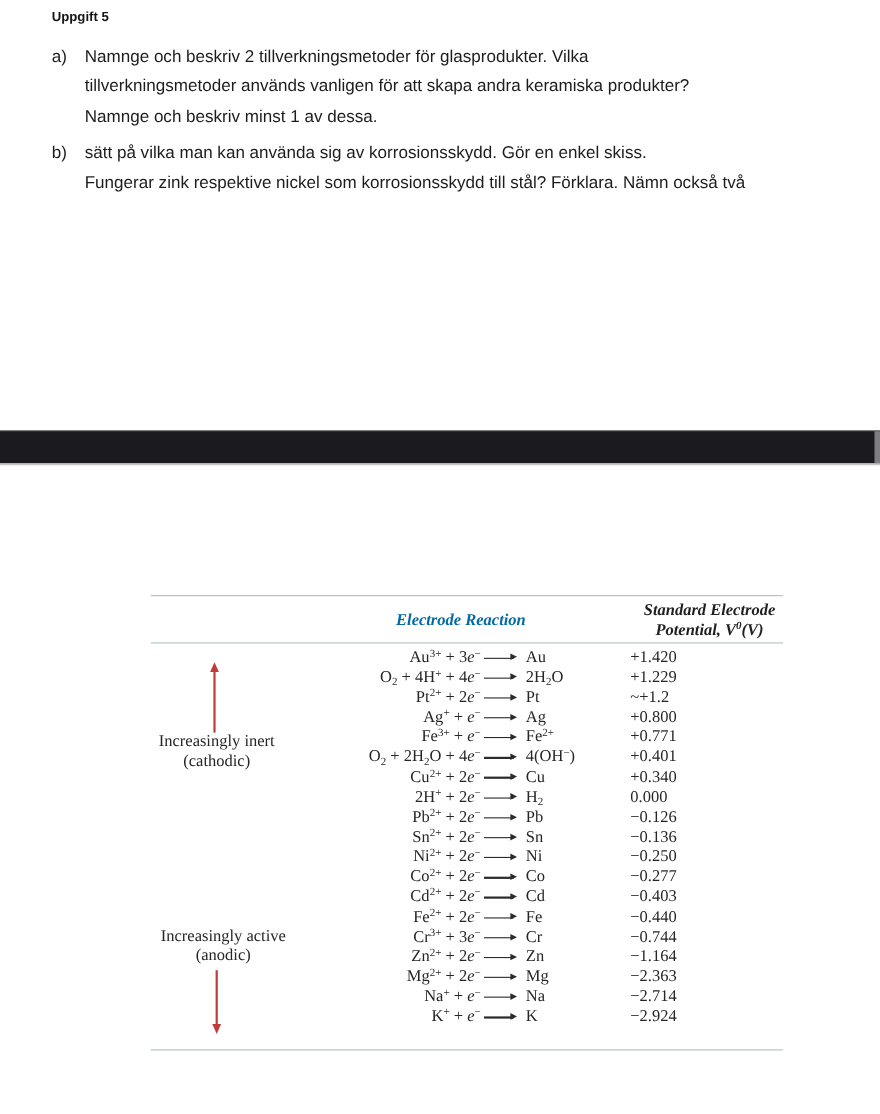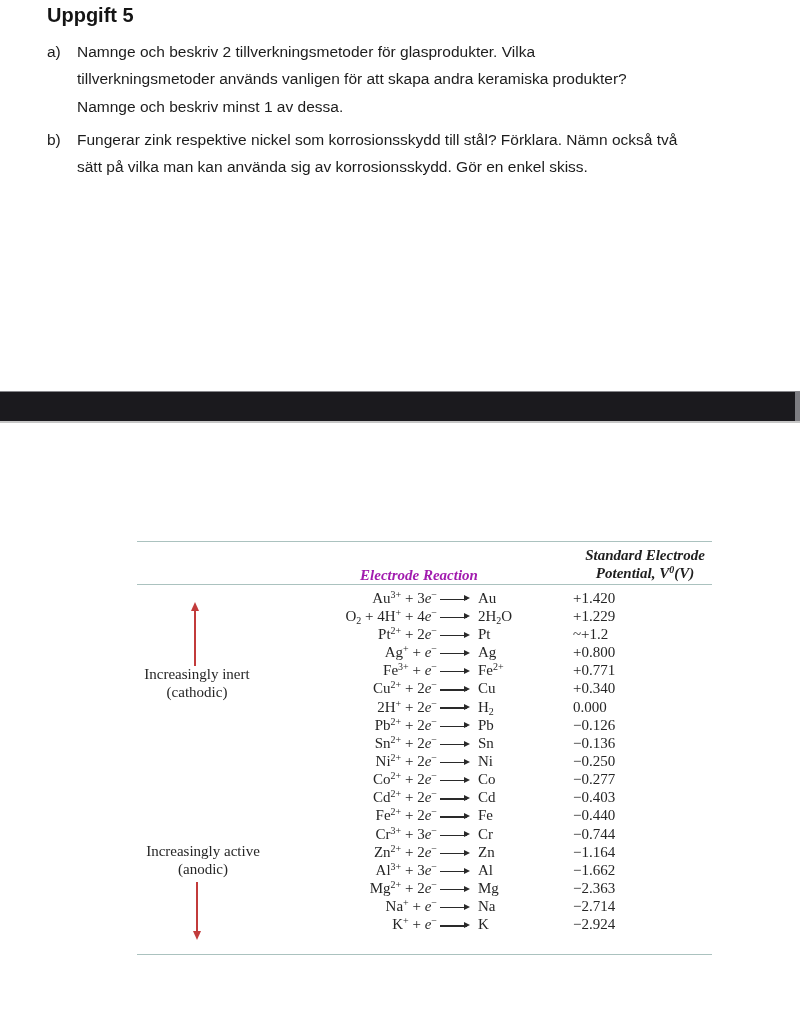--- a/index.html
+++ b/index.html
@@ -7,21 +7,21 @@
   body {
     width:800px; height:1013px; position:relative;
     font-family:"Liberation Sans", sans-serif;
     color:#1e1e1e;
     overflow:hidden;
   }
 
   
   .doc-title {
     position:absolute; left:47px; top:3px;
-    font-size:20px; font-weight:bold; line-height:24px; color:#151515;
+    font-size:12px; font-weight:bold; line-height:24px; color:#151515;
   }
   .q-item {
     position:absolute; left:47px; display:flex;
     font-size:15.5px; line-height:27.4px; color:#1c1c1c;
   }
   .q-item.item-a { top:38px; }
   .q-item.item-b { top:126px; }
   .q-label { width:30px; flex:0 0 30px; }
   .q-lines { max-width:700px; }
 
@@ -41,22 +41,22 @@
   .etable {
     position:absolute; left:137px; top:541px; width:575px; height:415px;
     font-family:"Liberation Serif", serif;
     font-size:15px; color:#262626;
     border-top:1.5px solid #abc2bf;
   }
   .etable .hrule   { position:absolute; left:0; right:0; top:42px;  border-top:1.5px solid #abc2bf; }
   .etable .brule   { position:absolute; left:0; right:0; top:412px; border-top:1.5px solid #abc2bf; }
 
   .th-rxn {
-    position:absolute; top:25px; left:282px; transform:translateX(-50%);
-    font-weight:bold; font-style:italic; white-space:nowrap; color:#a21caf;
+    position:absolute; top:14px; left:282px; transform:translateX(-50%);
+    font-weight:bold; font-style:italic; white-space:nowrap; color:#0369a1;
   }
   .th-pot {
     position:absolute; top:5px; right:0; width:134px; text-align:center;
     font-weight:bold; font-style:italic; line-height:17.5px; color:#1f1f1f;
     white-space:nowrap;
   }
 
   .t-rows { position:absolute; left:0; right:0; top:47px; }
   .t-row {
     display:grid;
@@ -111,22 +111,22 @@
     <div class="q-lines">
         <div class="q-line">Namnge och beskriv 2 tillverkningsmetoder för glasprodukter. Vilka</div>
         <div class="q-line">tillverkningsmetoder används vanligen för att skapa andra keramiska produkter?</div>
         <div class="q-line">Namnge och beskriv minst 1 av dessa.</div>
       </div>
   </div>
 
   <div class="q-item item-b">
     <div class="q-label">b)</div>
     <div class="q-lines">
+        <div class="q-line">sätt på vilka man kan använda sig av korrosionsskydd. Gör en enkel skiss.</div>
         <div class="q-line">Fungerar zink respektive nickel som korrosionsskydd till stål? Förklara. Nämn också två</div>
-        <div class="q-line">sätt på vilka man kan använda sig av korrosionsskydd. Gör en enkel skiss.</div>
       </div>
   </div>
 
   <div class="separator">
     <div class="bar-right-edge"></div>
   </div>
 
   <section class="etable">
 
     <div class="th-rxn">Electrode Reaction</div>
@@ -169,20 +169,27 @@
         </div>
         <div class="t-row">
           <div></div>
           <div class="c-react">Fe<sup>3+</sup> + <i>e</i><sup>−</sup></div>
           <div class="c-arrow"><span class="rxn-arrow"></span></div>
           <div class="c-prod">Fe<sup>2+</sup></div>
           <div class="c-pot">+0.771</div>
         </div>
         <div class="t-row">
           <div></div>
+          <div class="c-react">O<sub>2</sub> + 2H<sub>2</sub>O + 4<i>e</i><sup>−</sup></div>
+          <div class="c-arrow"><span class="rxn-arrow"></span></div>
+          <div class="c-prod">4(OH<sup>−</sup>)</div>
+          <div class="c-pot">+0.401</div>
+        </div>
+        <div class="t-row">
+          <div></div>
           <div class="c-react">Cu<sup>2+</sup> + 2<i>e</i><sup>−</sup></div>
           <div class="c-arrow"><span class="rxn-arrow"></span></div>
           <div class="c-prod">Cu</div>
           <div class="c-pot">+0.340</div>
         </div>
         <div class="t-row">
           <div></div>
           <div class="c-react">2H<sup>+</sup> + 2<i>e</i><sup>−</sup></div>
           <div class="c-arrow"><span class="rxn-arrow"></span></div>
           <div class="c-prod">H<sub>2</sub></div>
@@ -236,27 +243,20 @@
           <div class="c-arrow"><span class="rxn-arrow"></span></div>
           <div class="c-prod">Cr</div>
           <div class="c-pot">−0.744</div>
         </div>
         <div class="t-row">
           <div></div>
           <div class="c-react">Zn<sup>2+</sup> + 2<i>e</i><sup>−</sup></div>
           <div class="c-arrow"><span class="rxn-arrow"></span></div>
           <div class="c-prod">Zn</div>
           <div class="c-pot">−1.164</div>
-        </div>
-        <div class="t-row">
-          <div></div>
-          <div class="c-react">Al<sup>3+</sup> + 3<i>e</i><sup>−</sup></div>
-          <div class="c-arrow"><span class="rxn-arrow"></span></div>
-          <div class="c-prod">Al</div>
-          <div class="c-pot">−1.662</div>
         </div>
         <div class="t-row">
           <div></div>
           <div class="c-react">Mg<sup>2+</sup> + 2<i>e</i><sup>−</sup></div>
           <div class="c-arrow"><span class="rxn-arrow"></span></div>
           <div class="c-prod">Mg</div>
           <div class="c-pot">−2.363</div>
         </div>
         <div class="t-row">
           <div></div>

